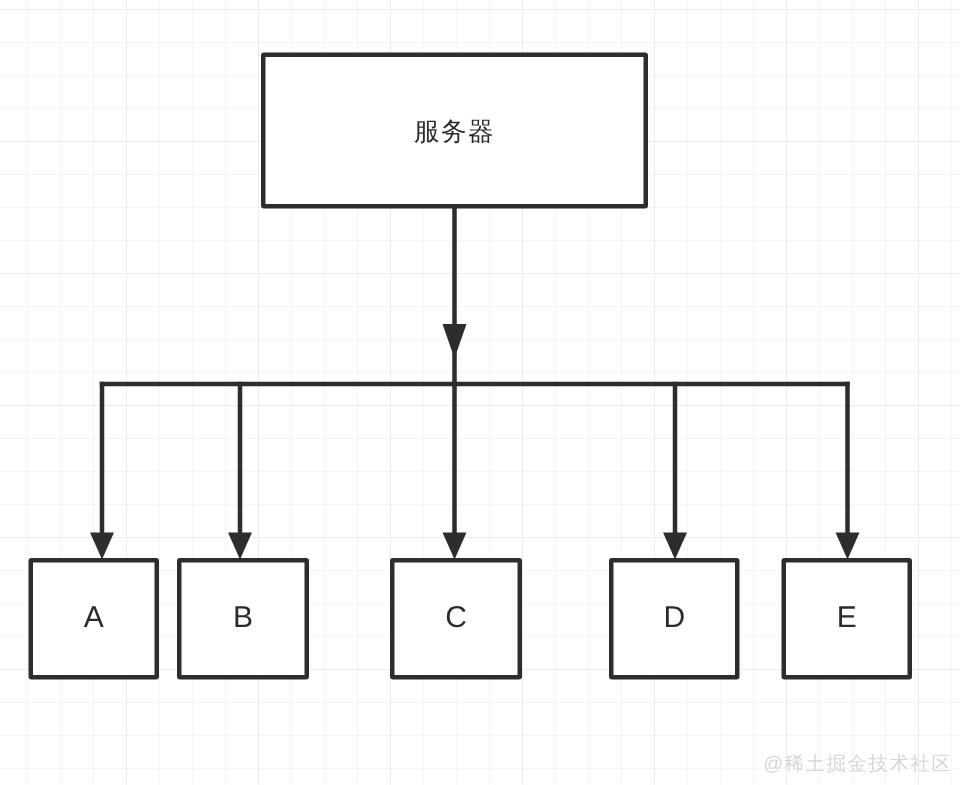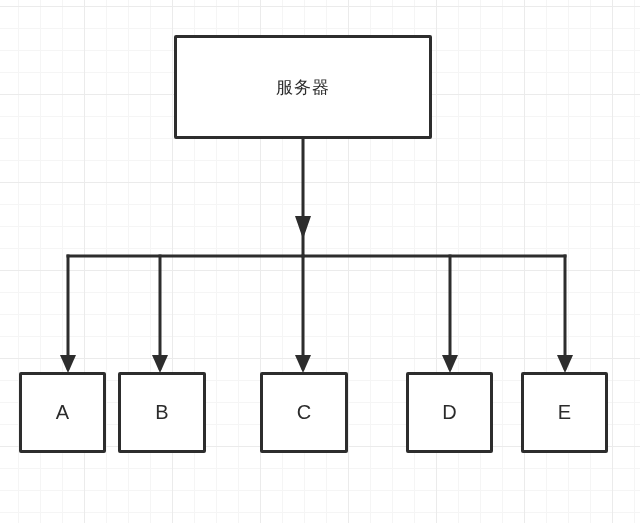--- a/index.html
+++ b/index.html
@@ -127,13 +127,14 @@
   <div class="node child node-c">
     <span class="label">C</span>
   </div>
   <div class="node child node-d">
     <span class="label">D</span>
   </div>
   <div class="node child node-e">
     <span class="label">E</span>
   </div>
 
+  <div class="watermark">@稀土掘金技术社区</div>
 </div>
 
 </body></html>

